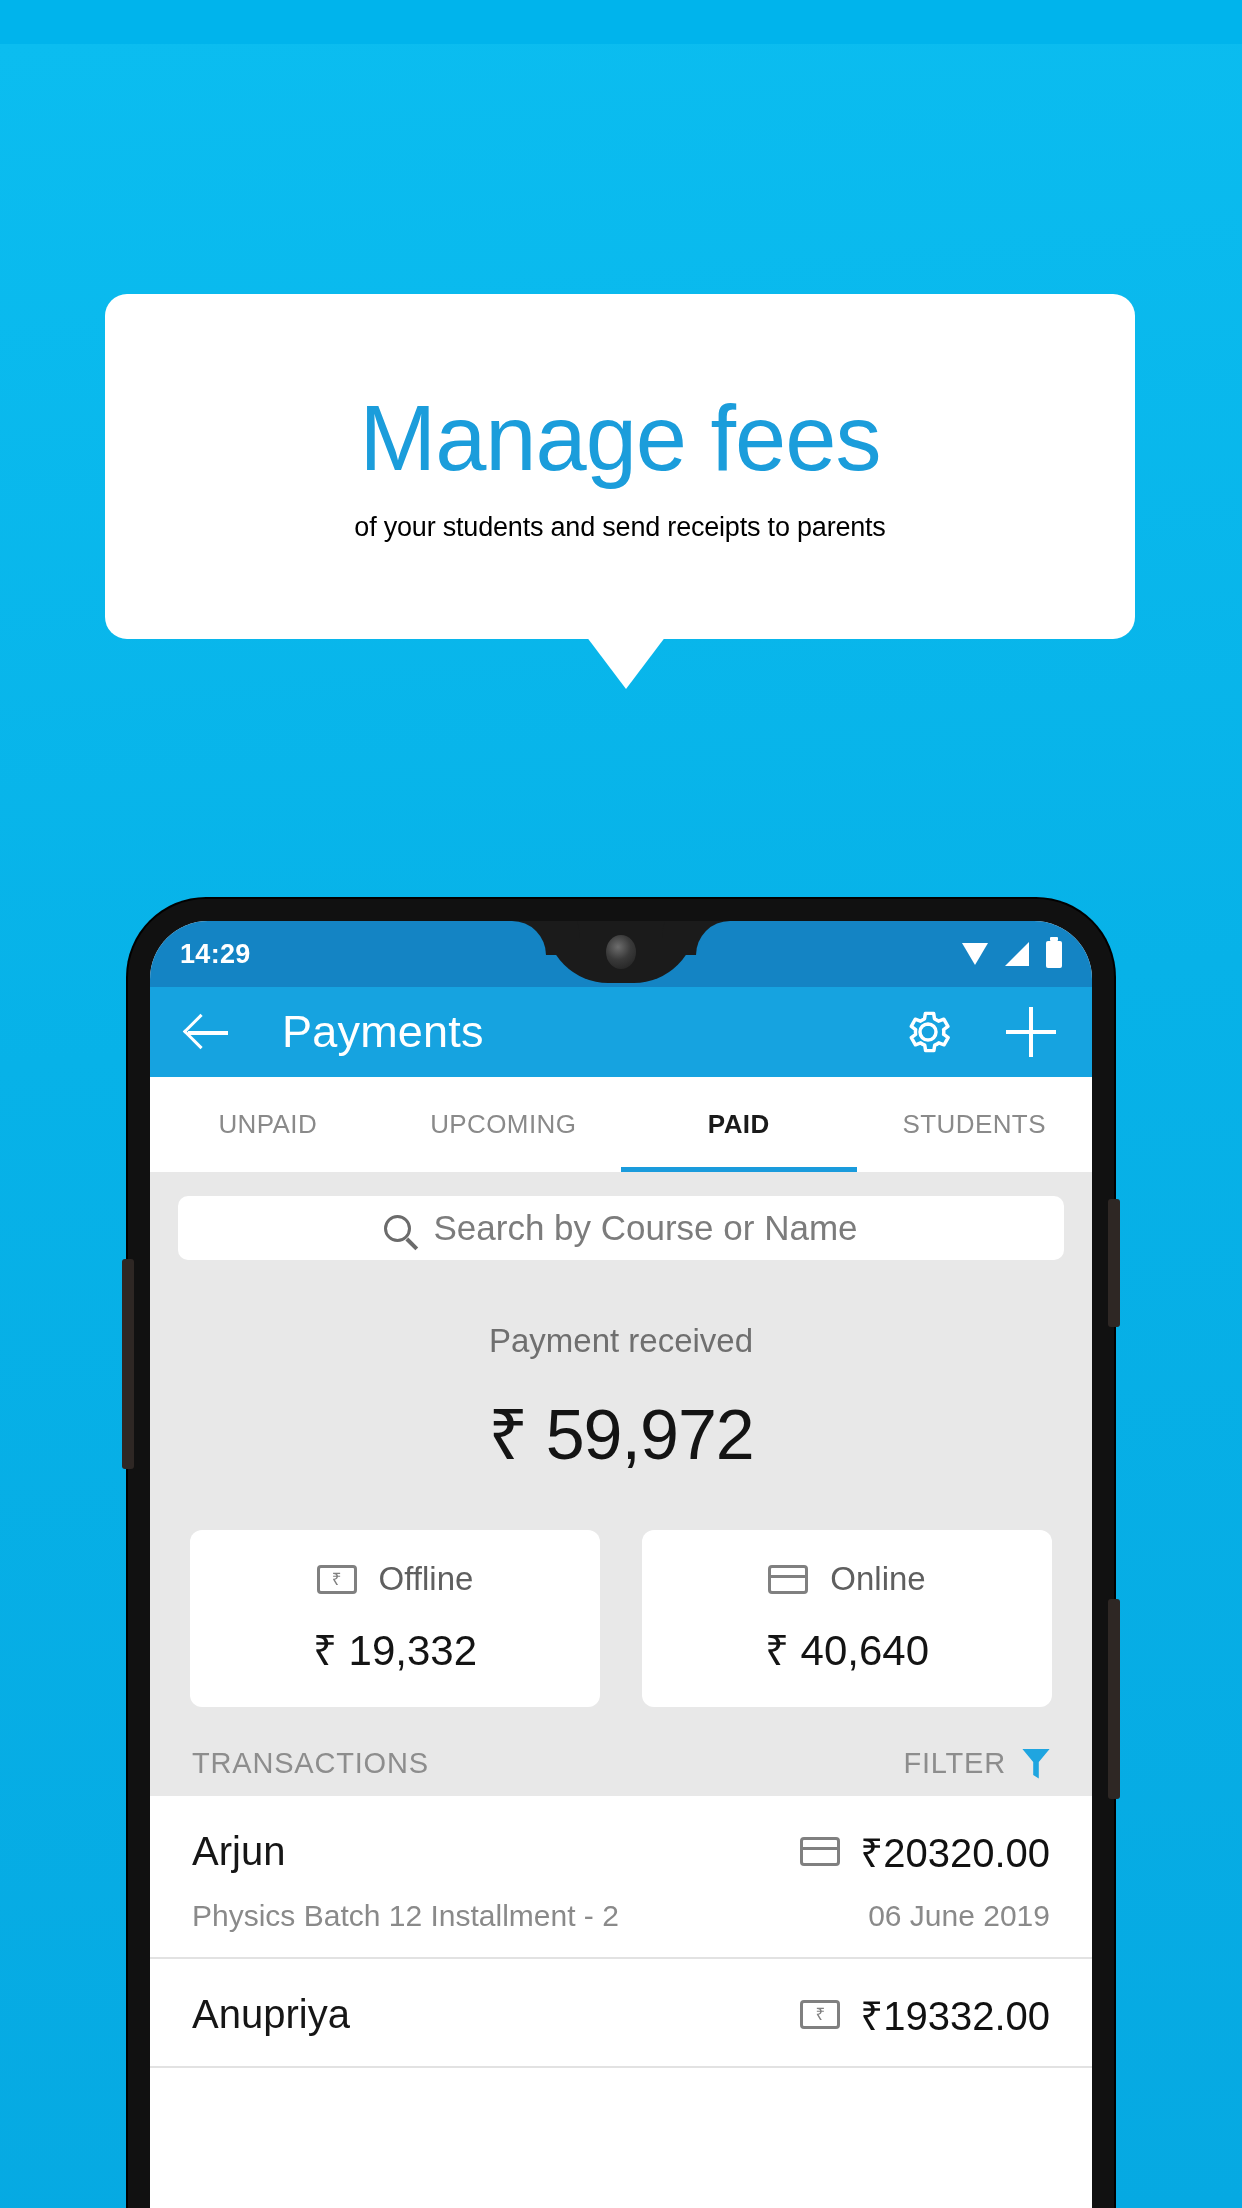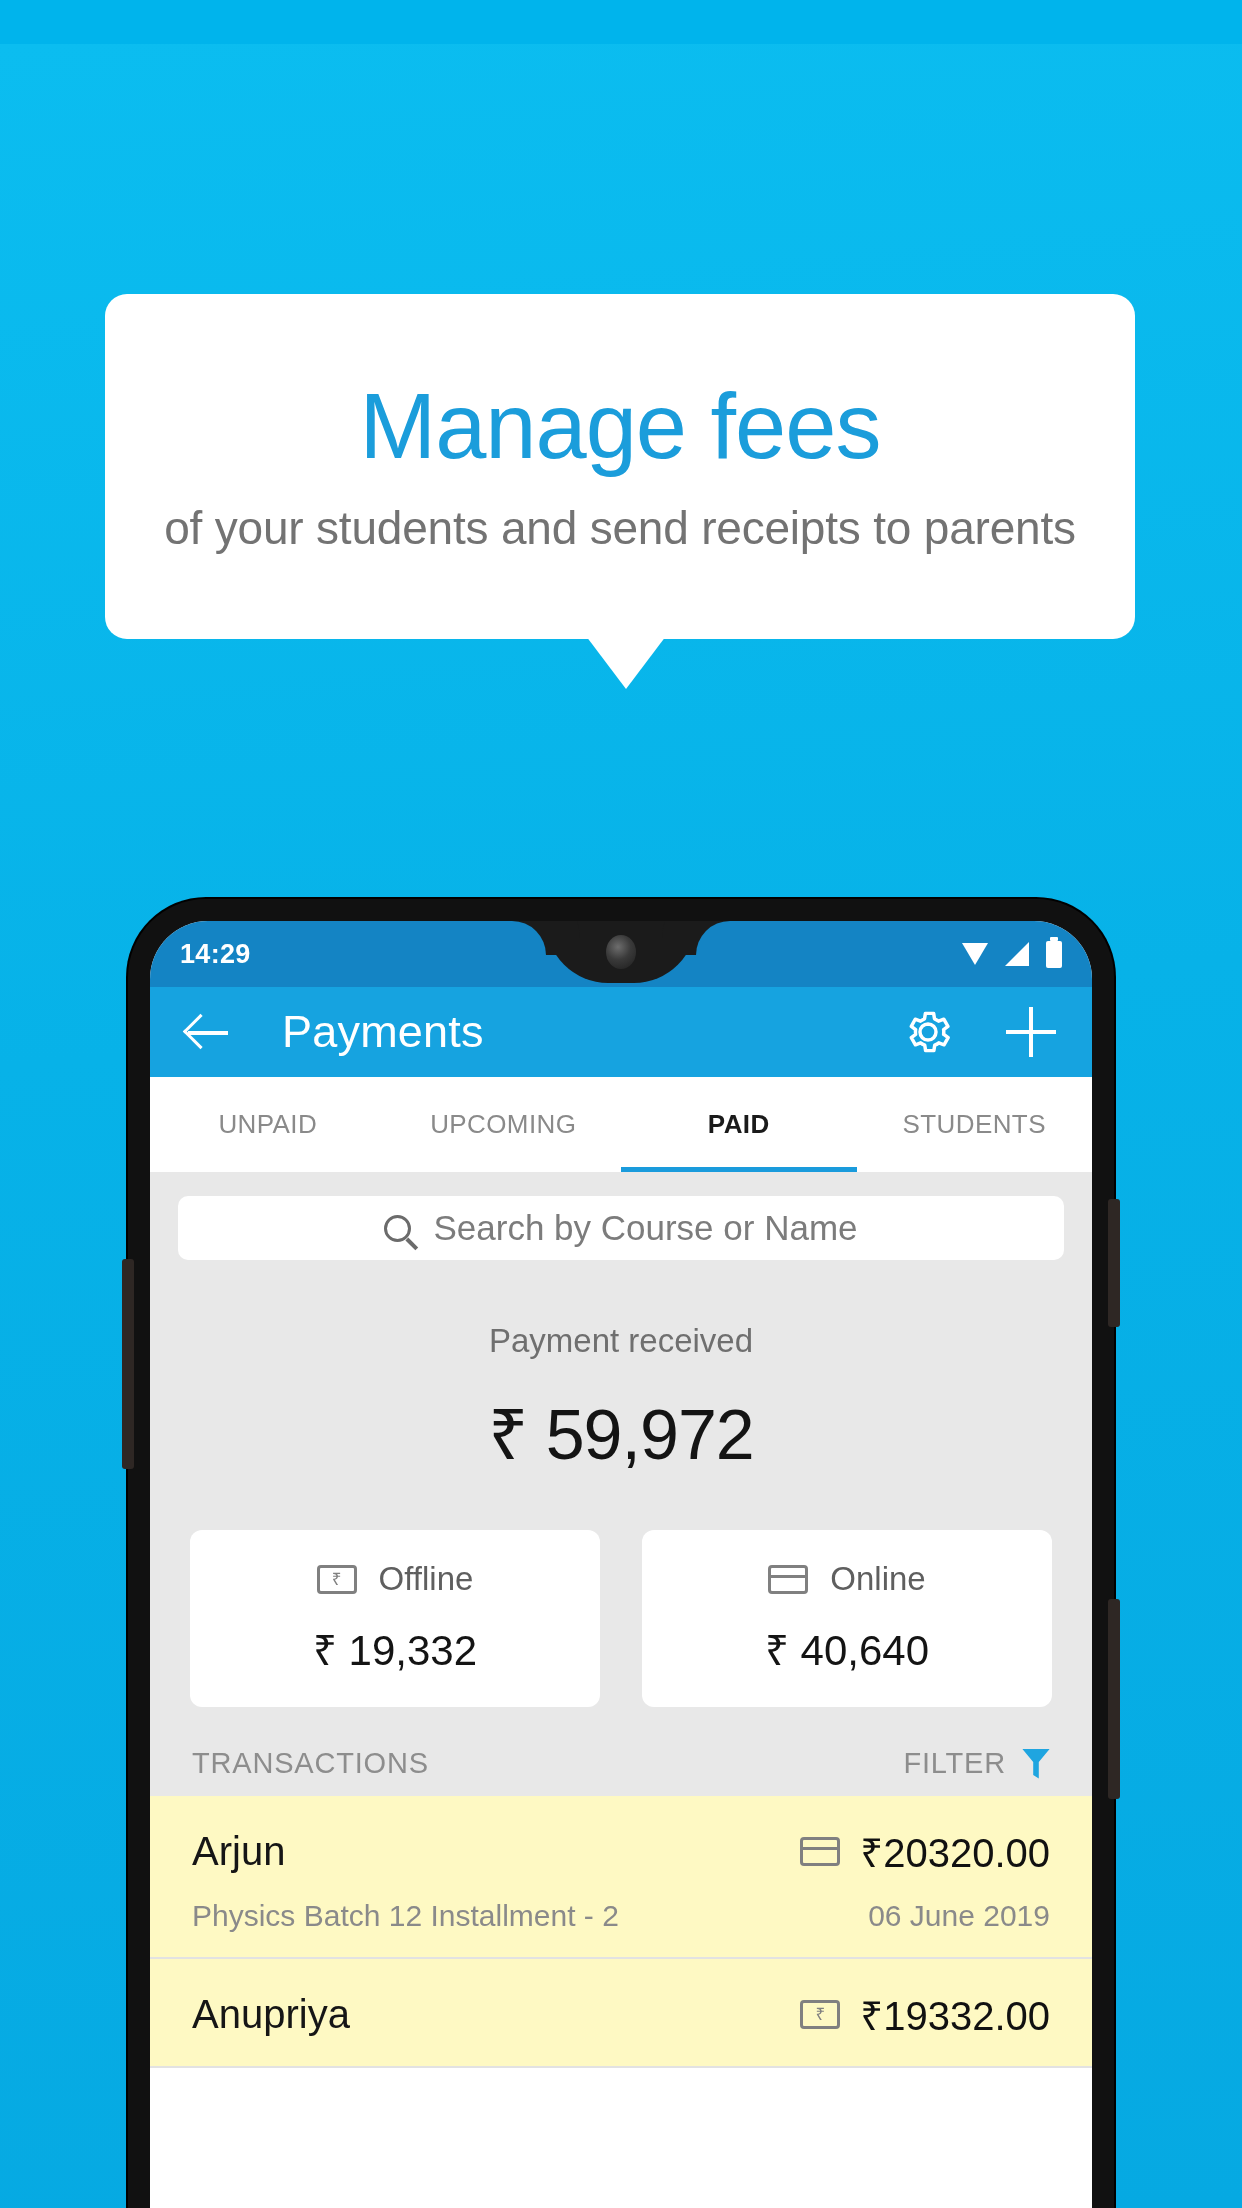--- a/index.html
+++ b/index.html
@@ -37,22 +37,22 @@
   }
   .headline {
     color:#1b9ddb;
     font-size:92px;
     font-weight:400;
     letter-spacing:-1px;
     line-height:1.05;
     margin-bottom:26px;
   }
   .subhead {
-    color:#737373;
-    font-size:46px;
+    color:#000000;
+    font-size:27px;
     font-weight:400;
     letter-spacing:-0.2px;
   }
 
   
   .phone {
     position:absolute;
     left:128px; top:855px;
     width:986px; height:1460px;
     background:#111111;
@@ -244,21 +244,21 @@
     font-size:29px; color:#8d8d8d;
     letter-spacing:0.8px;
   }
   .filter-group { margin-left:auto; display:flex; align-items:center; gap:16px;text-align:center; }
   .funnel {
     width:28px; height:30px;
     background:#1fa5e0;
     clip-path:polygon(0% 0%,100% 0%,60% 45%,60% 100%,40% 88%,40% 45%);
   }
 
-  .txlist { background:#fef9c3; }
+  .txlist { background:#ffffff; }
   .txrow { padding:28px 42px 24px 42px; border-bottom:2px solid #e2e2e2; }
   .tx-line1 { display:flex; align-items:center; }
   .tx-name { font-size:40px; color:#161616; }
   .tx-right { margin-left:auto; display:flex; align-items:center; gap:20px; }
   .tx-amount { font-size:40px; color:#111111; }
   .tx-line2 { display:flex; align-items:center; margin-top:20px; }
   .tx-sub { font-size:30px; color:#8a8a8a; }
   .tx-date { margin-left:auto; font-size:30px; color:#8a8a8a; }
 </style>
 </head>

